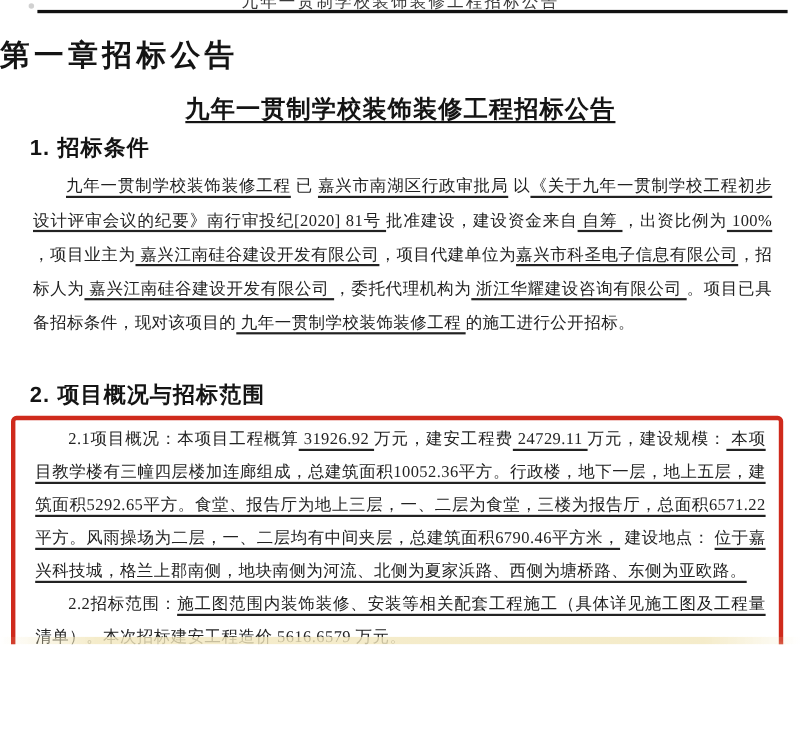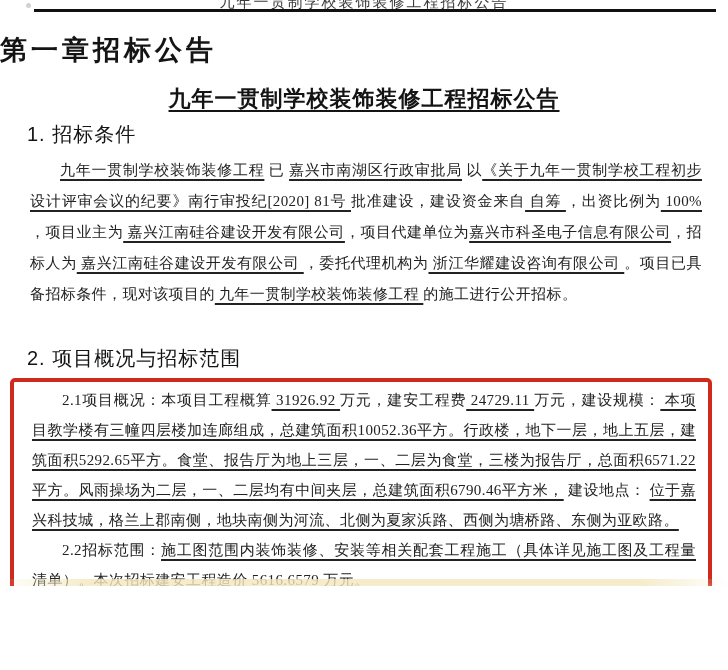--- a/index.html
+++ b/index.html
@@ -46,21 +46,21 @@
     text-align:center;
     font-family:"Liberation Sans","DejaVu Sans",sans-serif;
     font-size:22px;font-weight:bold;letter-spacing:1px;color:#141414;
     text-decoration:underline;
     text-decoration-thickness:2px;
     text-underline-offset:4px;
   }
   .sec-heading{
     position:absolute;left:27px;margin:0;
     font-family:"Liberation Sans","DejaVu Sans",sans-serif;
-    font-size:20px;font-weight:normal;letter-spacing:1px;color:#141414;
+    font-size:20px;font-weight:bold;letter-spacing:1px;color:#141414;
   }
   .sec-heading.s1{top:121px;}
   .sec-heading.s2{top:345px;}
   .body-par{
     margin:0;
     font-size:15px;line-height:31px;letter-spacing:0.4px;
     text-align:justify;text-indent:2em;color:var(--ink);
   }
   .par1{
     position:absolute;top:155px;left:30px;width:672px;

